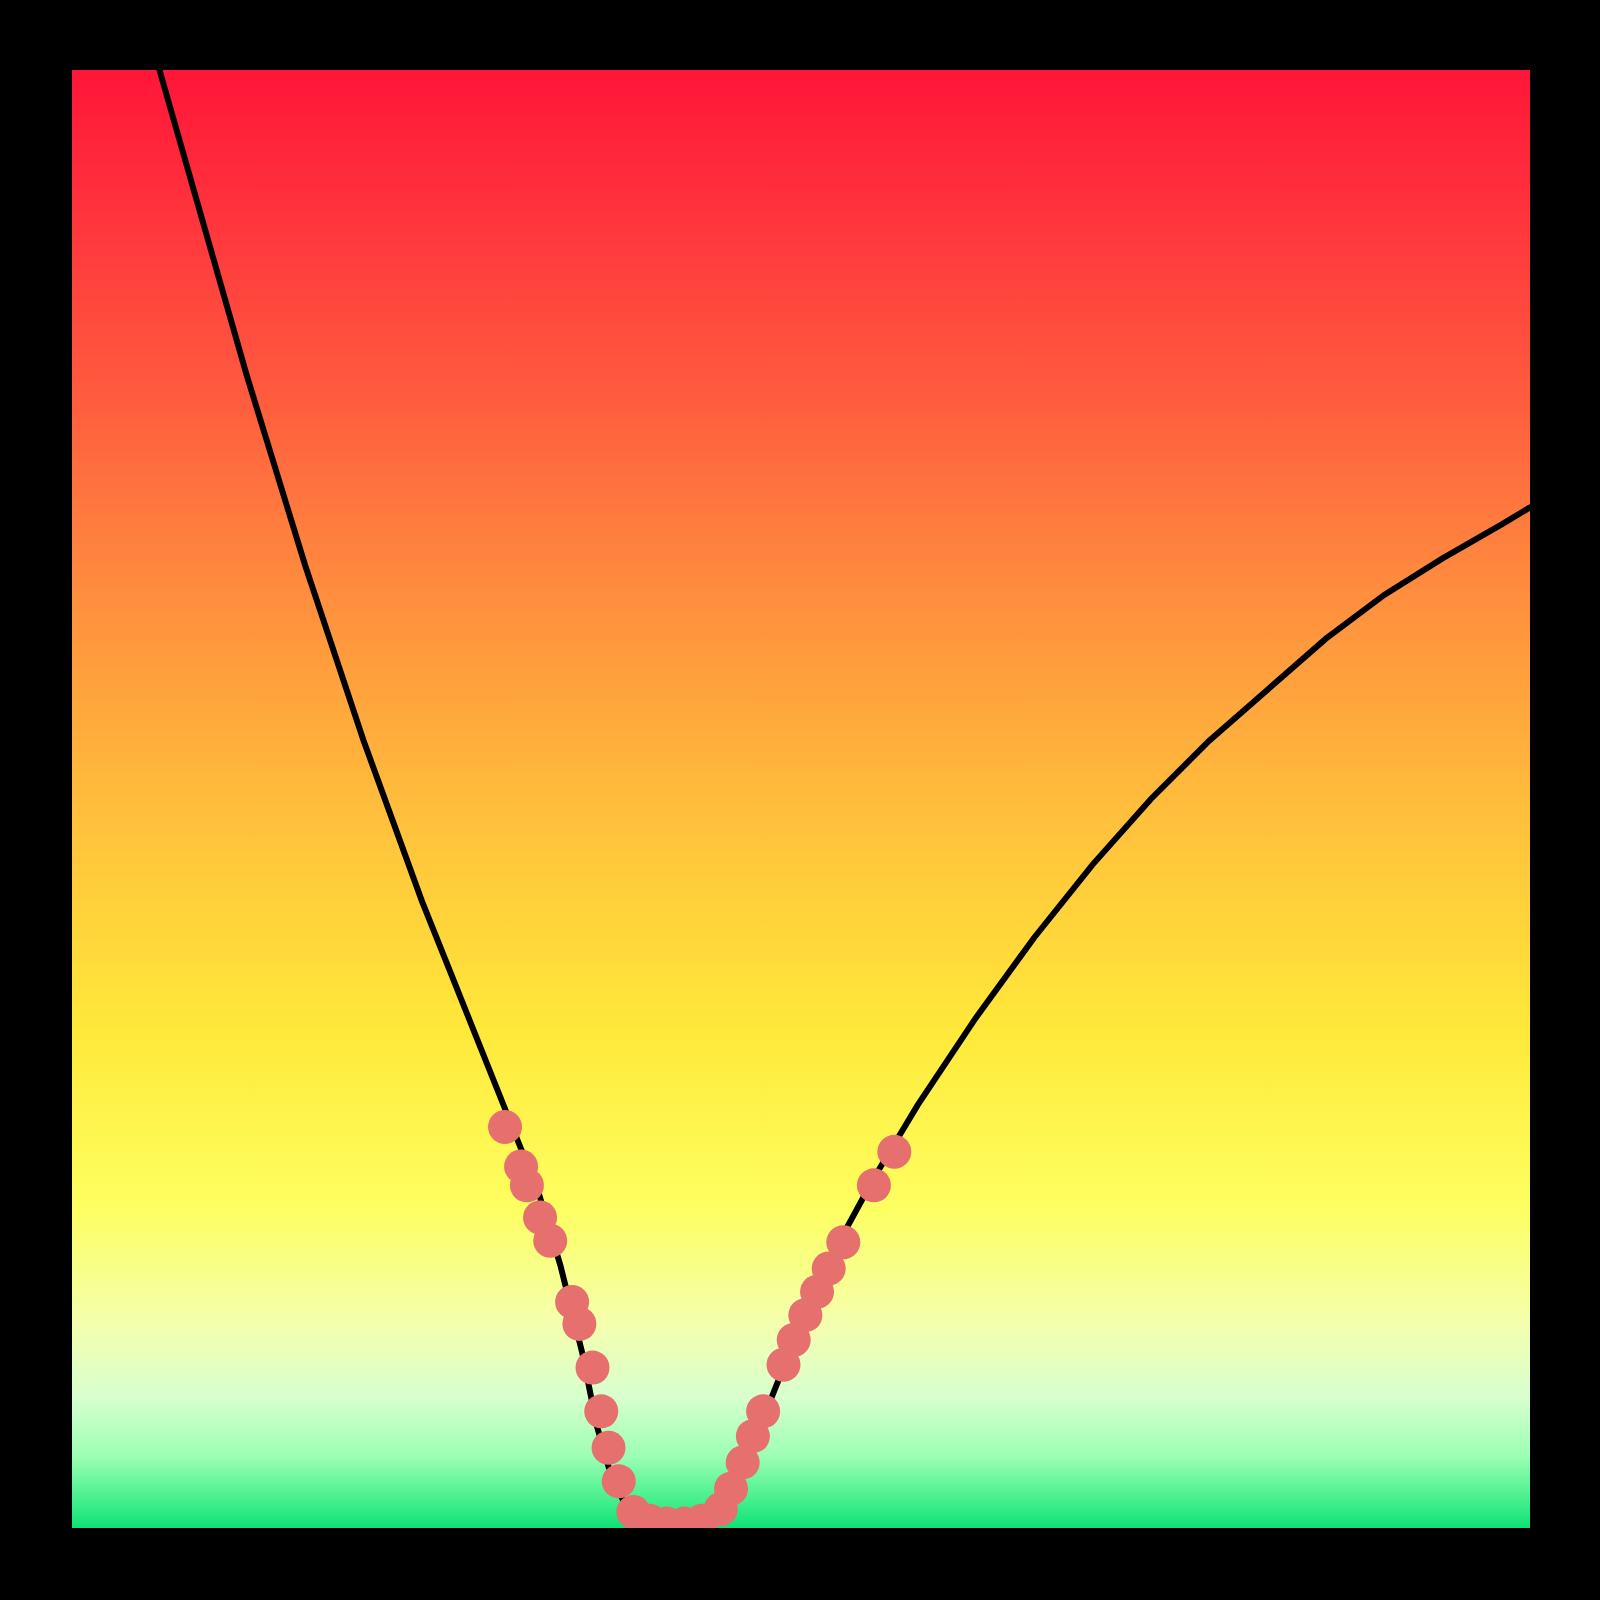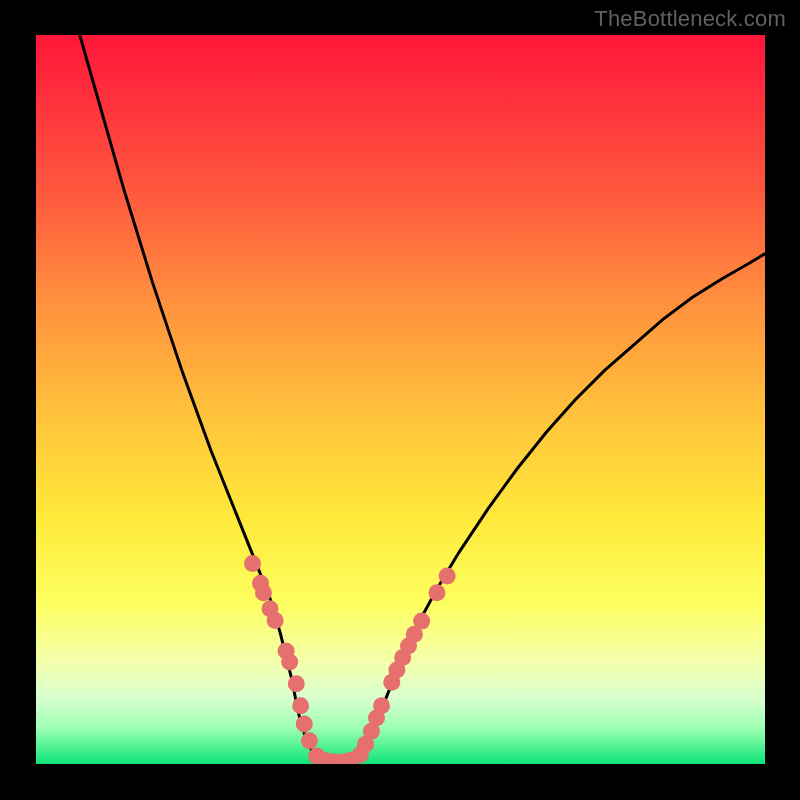--- a/index.html
+++ b/index.html
@@ -61,21 +61,20 @@
     font-weight: 500;
     letter-spacing: 0.2px;
     font-family: Arial, sans-serif;
   }
 </style>
 </head>
 <body>
 
 <div class="frame">
 
-  <div class="watermark">TheBottleneck.com</div>
 
   <div class="plot-area">
     <div class="gradient-bg"></div>
 
     <svg class="curves" viewBox="0 0 729 729" preserveAspectRatio="none">
       <g id="curve-group">
           <path d="M43.74,0.00 L58.32,51.03 L72.90,102.06 L87.48,153.09 L102.06,200.48 L116.64,247.86 L131.22,291.60 L145.80,335.34 L160.38,375.44 L174.96,415.53 L189.54,451.98 L204.12,488.43 L218.70,524.88 L233.28,561.33 L244.22,597.78 L255.15,641.52 L262.44,677.97 L269.73,703.49 L280.67,725.36 L280.67,725.36 L291.60,727.54 L306.18,727.54 L320.76,725.36 L320.76,725.36 L335.34,699.84 L349.92,663.39 L364.50,626.94 L379.08,594.13 L400.95,554.04 L422.82,517.59 L451.98,473.85 L481.14,433.75 L510.30,397.31 L539.46,364.50 L568.62,335.34 L597.78,309.83 L626.94,284.31 L656.10,262.44 L685.26,244.21 L714.42,227.45 L729.00,218.70 " fill="none" stroke="#000000" stroke-width="3" stroke-linecap="round"></path>
         </g>
       <g id="points-group">
           <circle cx="216.51" cy="528.52" r="8.5" fill="#e6706d"></circle>

